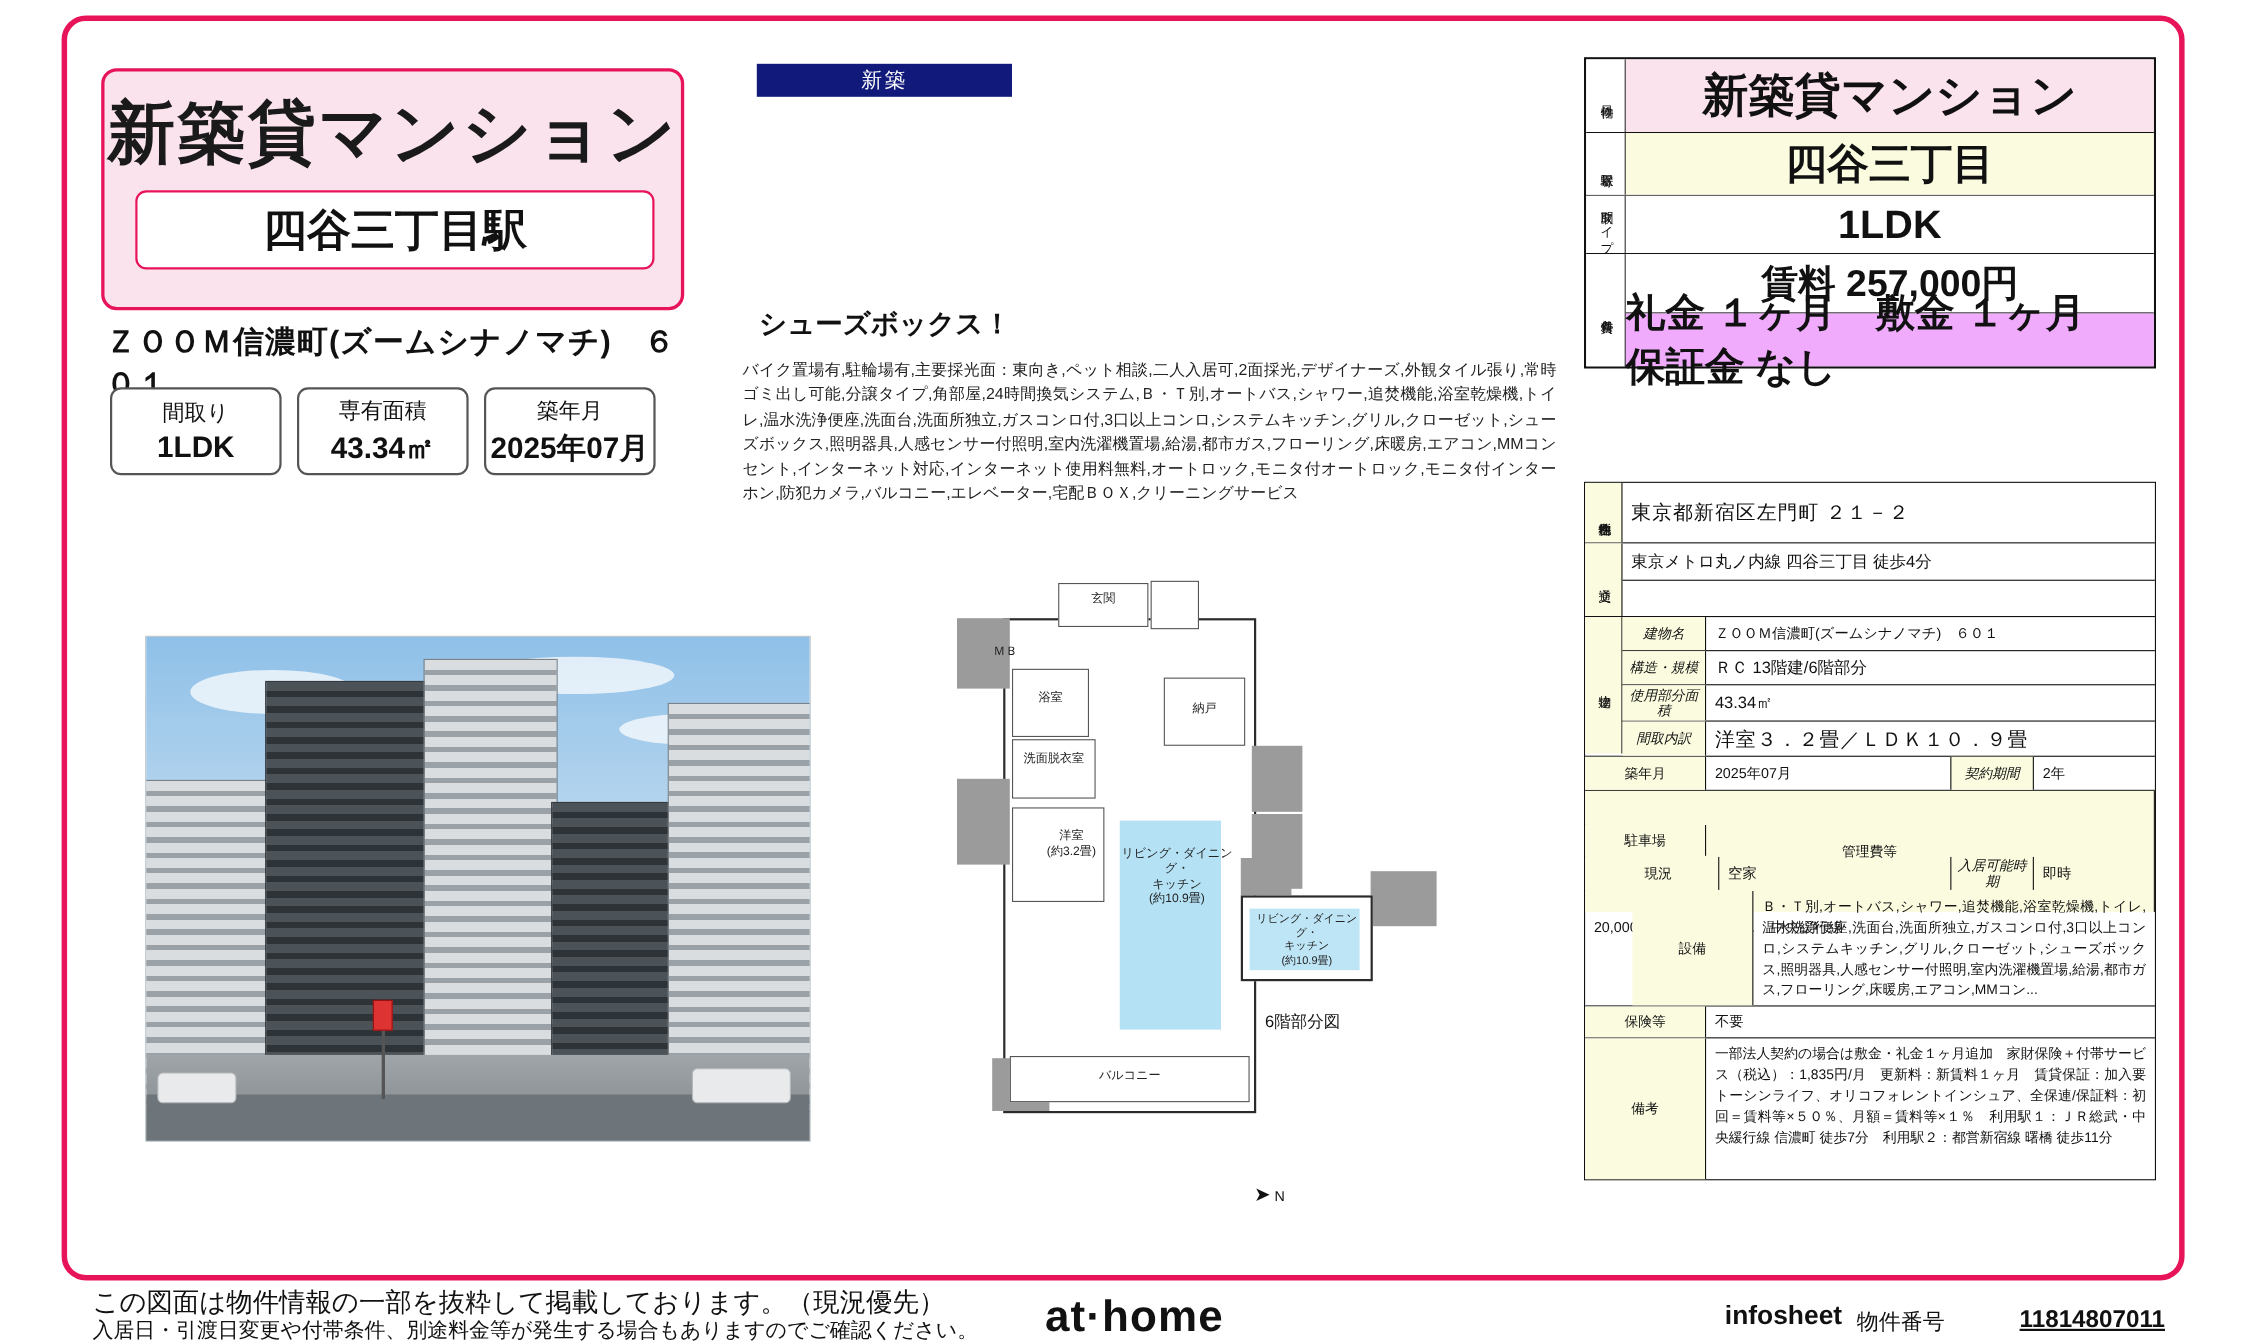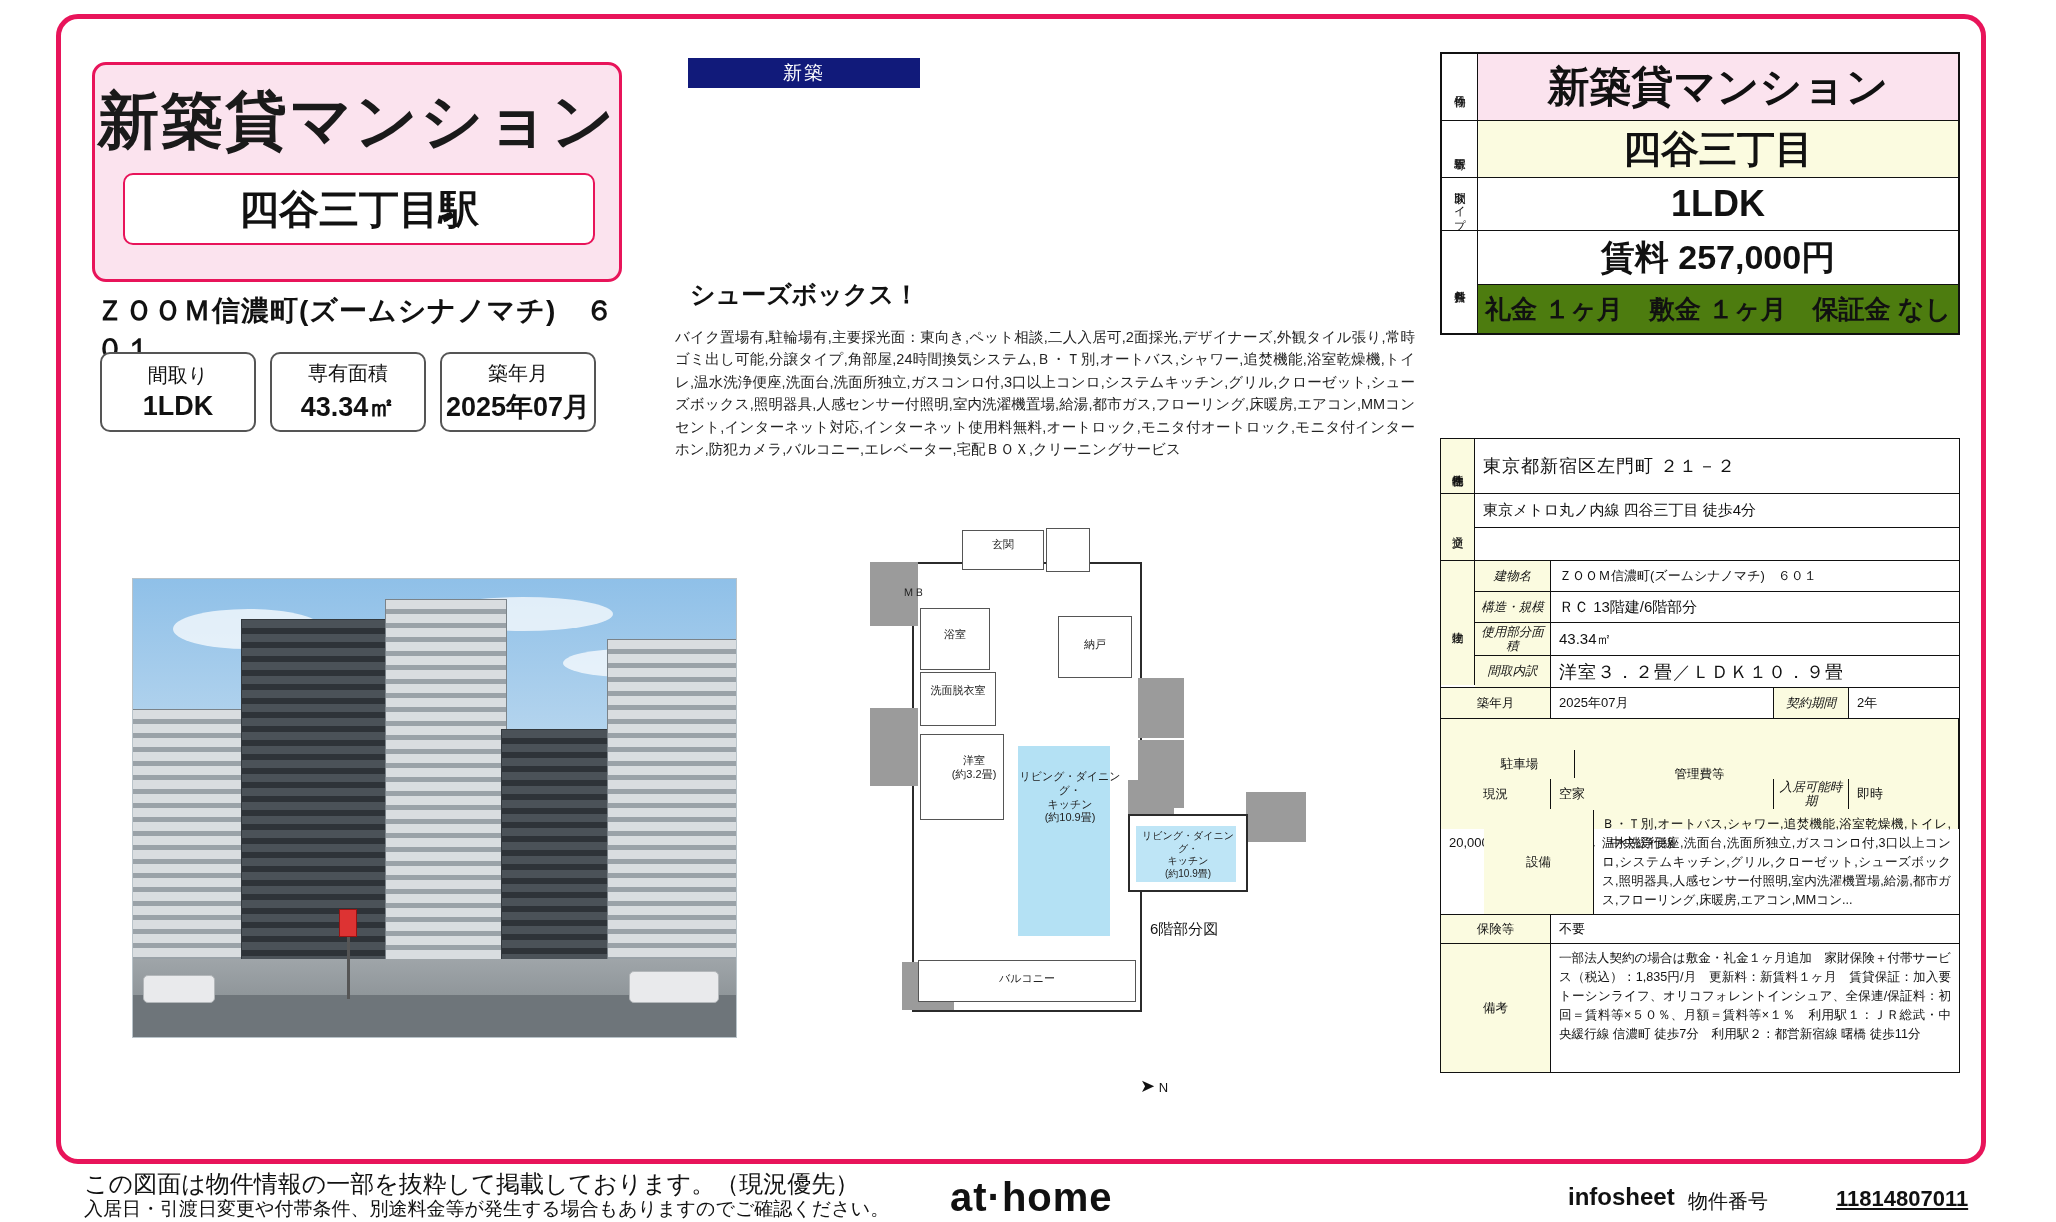--- a/index.html
+++ b/index.html
@@ -220,21 +220,21 @@
     display: flex;
     align-items: center;
     justify-content: center;
     font-weight: bold;
     box-sizing: border-box;
   }
   .rt-v1 { background:#fbe3ee; height:66px; font-size:42px; }
   .rt-v2 { background:#fbfbe0; height:56px; font-size:38px; }
   .rt-v3 { background:#fff; height:52px; font-size:36px; }
   .rt-v4 { background:#fff; height:54px; font-size:34px; }
-  .rt-v5 { background:#4d7c0f; height:48px; font-size:26px; }
+  .rt-v5 { background:#f0abfc; height:48px; font-size:36px; }
 
   
   .dt {
     position: absolute;
     left: 1440px; top: 438px;
     width: 520px;
     border: 1.5px solid #111;
     box-sizing: border-box;
     background: #fff;
     font-size: 13.5px;
@@ -468,26 +468,26 @@
       <div class="dt-val small" style="flex:1;">2025年07月</div>
       <div class="dt-key narrow" style="border-left:1px solid #111;text-align:center;">契約期間</div>
       <div class="dt-val small" style="flex:0 0 110px;">2年</div>
     </div>
 
     <div class="dt-row" style="height:30px;flex-direction:column;">
       <div class="dt-key">管理費等</div>
       <div class="dt-val small">20,000円/月　共益費なし　中央緩行線</div>
     </div>
 
-    <div class="dt-row" style="height:28px;margin-left:24px;">
+    <div class="dt-row" style="height:28px;">
       <div class="dt-key">駐車場</div>
       <div class="dt-val small"></div>
     </div>
 
-    <div class="dt-row" style="height:30px;">
+    <div class="dt-row" style="height:30px;padding-left:12px;">
       <div class="dt-key">現況</div>
       <div class="dt-val small" style="flex:1;">空家</div>
       <div class="dt-key narrow" style="border-left:1px solid #111;">入居可能時期</div>
       <div class="dt-val small" style="flex:0 0 110px;">即時</div>
     </div>
 
     <div class="dt-row">
       <div class="dt-key" style="min-height:94px;margin-left:43px;">設備</div>
       <div class="dt-multiline">Ｂ・Ｔ別,オートバス,シャワー,追焚機能,浴室乾燥機,トイレ,温水洗浄便座,洗面台,洗面所独立,ガスコンロ付,3口以上コンロ,システムキッチン,グリル,クローゼット,シューズボックス,照明器具,人感センサー付照明,室内洗濯機置場,給湯,都市ガス,フローリング,床暖房,エアコン,MMコン...</div>
     </div>

